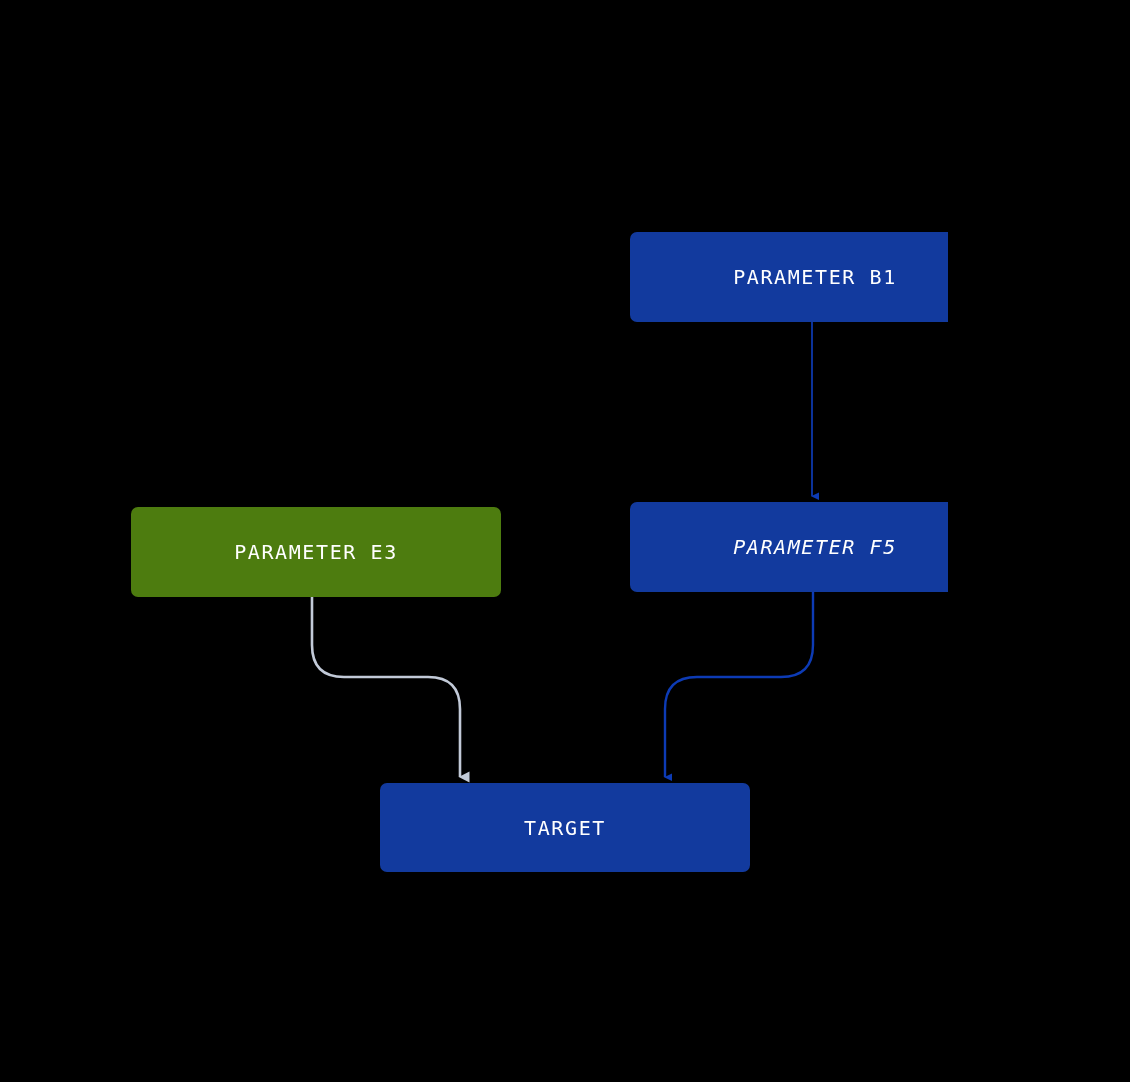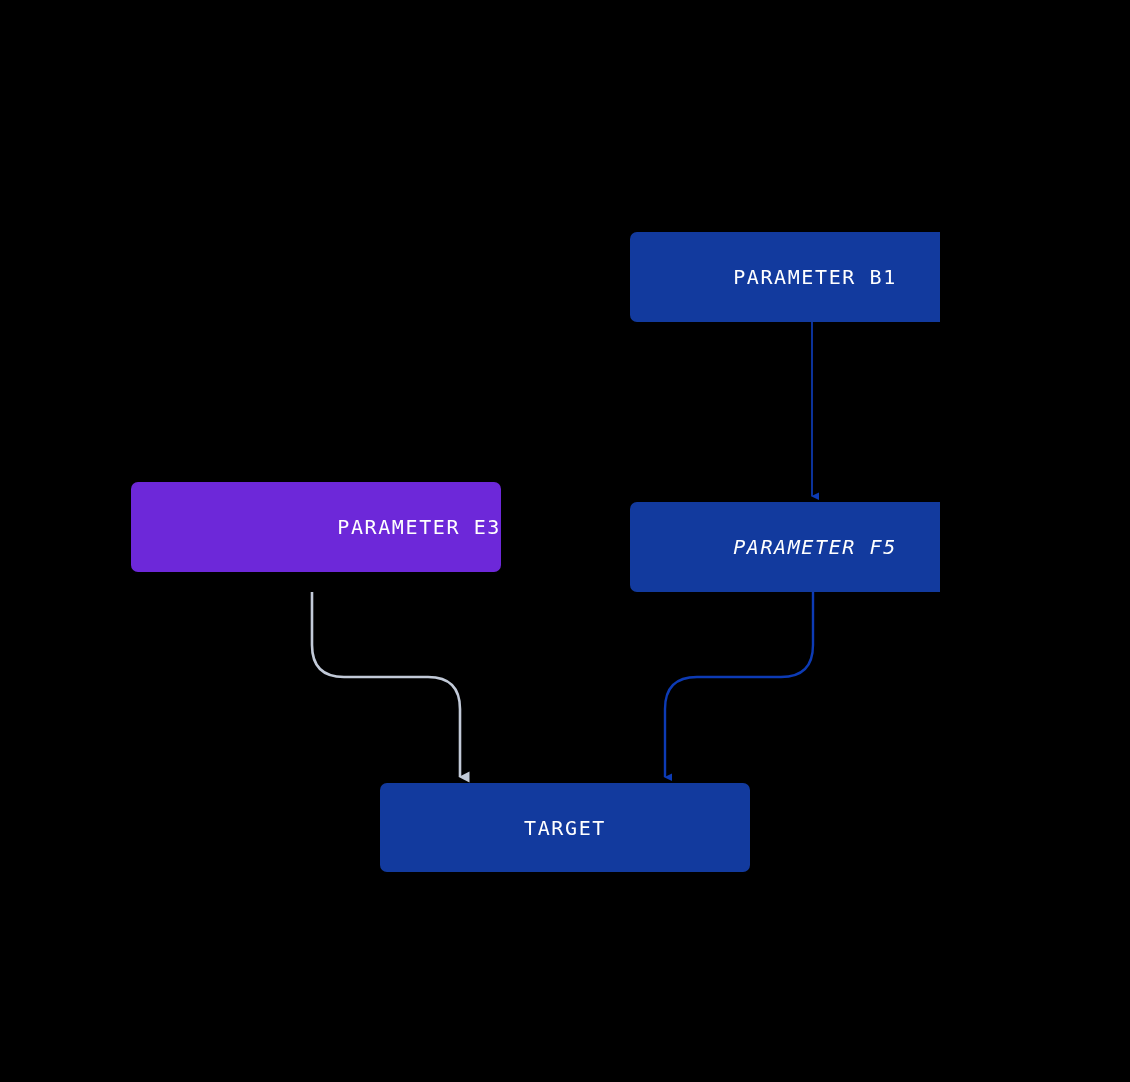--- a/index.html
+++ b/index.html
@@ -10,20 +10,21 @@
   }
   body {
     font-family: "DejaVu Sans Mono", "Liberation Mono", monospace;
   }
   #canvas {
     position: relative;
     width: 940px;
     height: 1082px;
     background: #000000;
     overflow: hidden;
+    padding-left: 8px;
   }
   #edge-layer {
     position: absolute;
     left: 0;
     top: 0;
     width: 1130px;
     height: 1082px;
     pointer-events: none;
   }
   .node {
@@ -62,21 +63,21 @@
 
     <path fill="none" stroke="#c2cad8" stroke-width="2.6" marker-end="url(#arrow-gray)" d="M 312 592 L 312 645 Q 312 677 344 677 L 428 677 Q 460 677 460 709 L 460 777"></path>
 
     <path fill="none" stroke="#0d3bb5" stroke-width="2.4" marker-end="url(#arrow-blue)" d="M 813 592 L 813 645 Q 813 677 781 677 L 697 677 Q 665 677 665 709 L 665 777"></path>
   </svg>
 
   <div class="node" style="left:630px; top:232px; width:370px; height:90px; background:#123a9e;">
     <span class="node-label" style="color:#ffffff;">PARAMETER B1</span>
   </div>
 
-  <div class="node" style="left:131px; top:482px; width:370px; height:90px; background:#6d28d9;justify-content:flex-end;">
+  <div class="node" style="left:131px; top:507px; width:370px; height:90px; background:#4d7c0f;">
     <span class="node-label" style="color:#ffffff;">PARAMETER E3</span>
   </div>
 
   <div class="node" style="left:630px; top:502px; width:370px; height:90px; background:#123a9e;">
     <span class="node-label" style="color:#ffffff;font-style:italic;">PARAMETER F5</span>
   </div>
 
   <div class="node" style="left:380px; top:783px; width:370px; height:89px; background:#123a9e;">
     <span class="node-label" style="color:#ffffff;">TARGET</span>
   </div>

